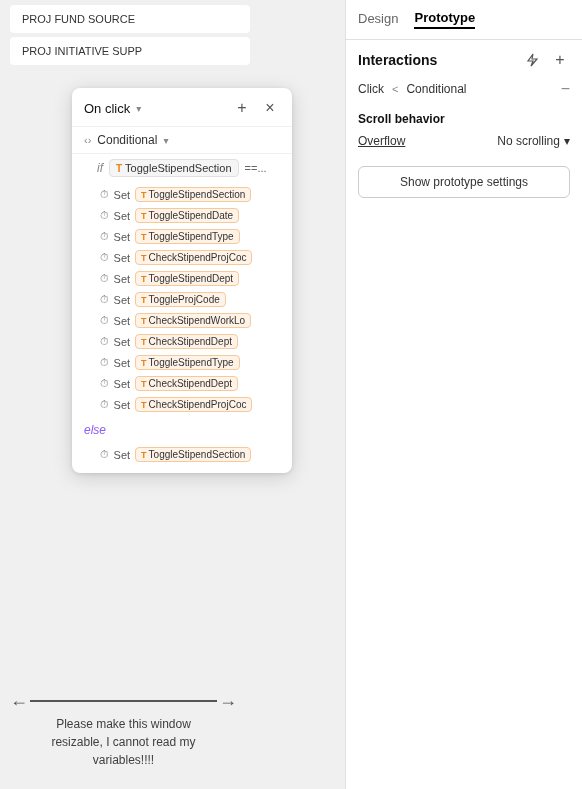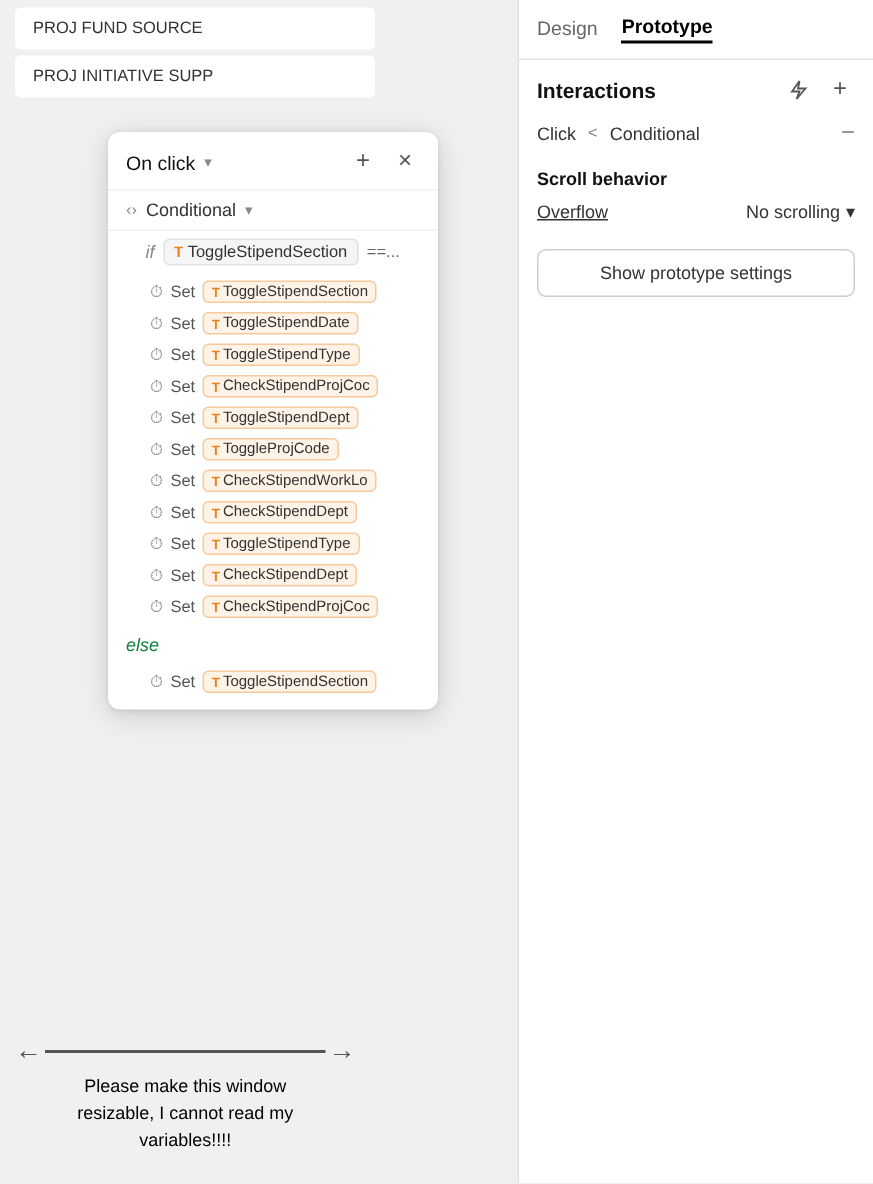--- a/index.html
+++ b/index.html
@@ -298,21 +298,21 @@
       font-weight: 700;
       font-size: 9px;
       flex-shrink: 0;
     }
 
     .else-row {
       padding: 5px 12px;
     }
     .else-label {
       font-size: 12px;
-      color: #15803d;
+      color: #8b5cf6;
       font-style: italic;
     }
 
     .else-set-rows {
       padding: 2px 0 8px 0;
     }
 
     
     .resize-hint {
       position: absolute;
@@ -335,21 +335,21 @@
       color: #555;
     }
     .resize-line {
       flex: 1;
       height: 2px;
       background: #555;
       margin: 0 2px;
     }
     .resize-text {
       font-size: 12px;
-      color: #000000;
+      color: #404040;
       text-align: center;
       line-height: 1.5;
     }
   </style>
 </head>
 <body>
 
 <div class="left-bg"></div>
 
 <div class="proj-cards">

